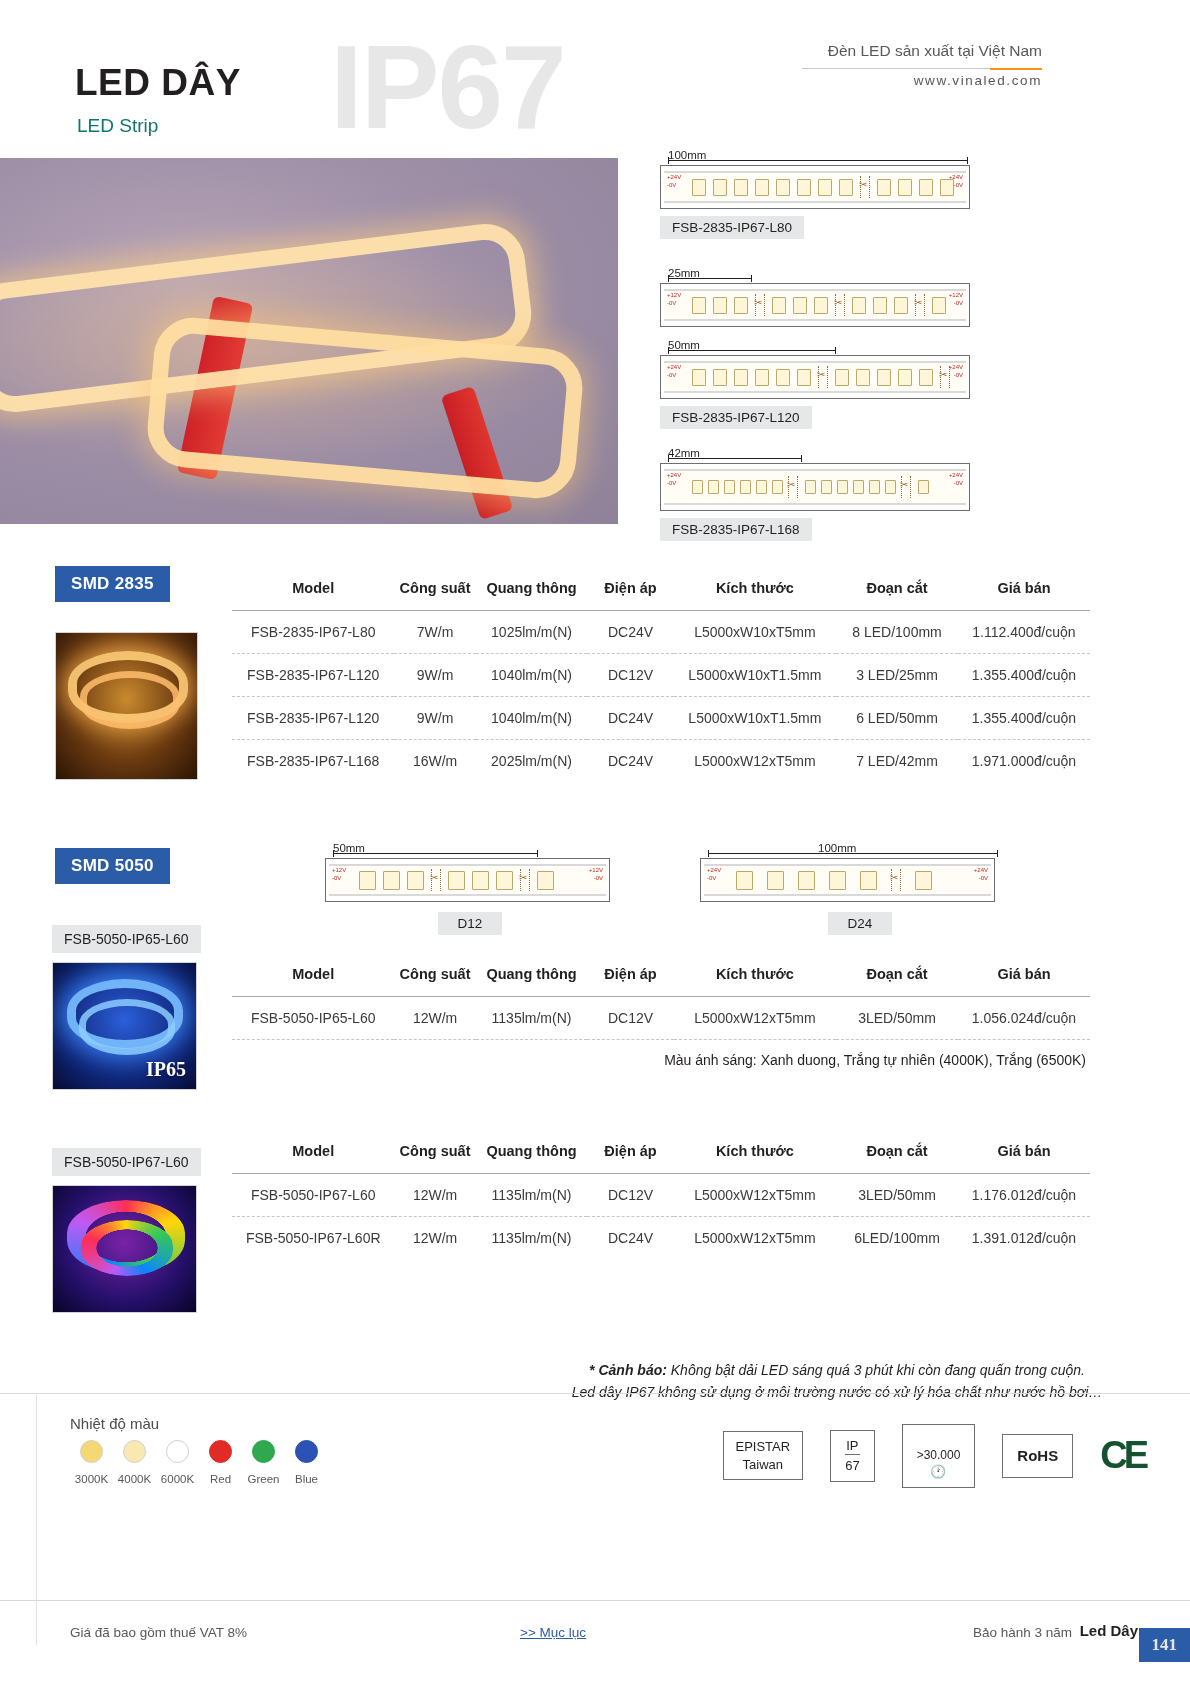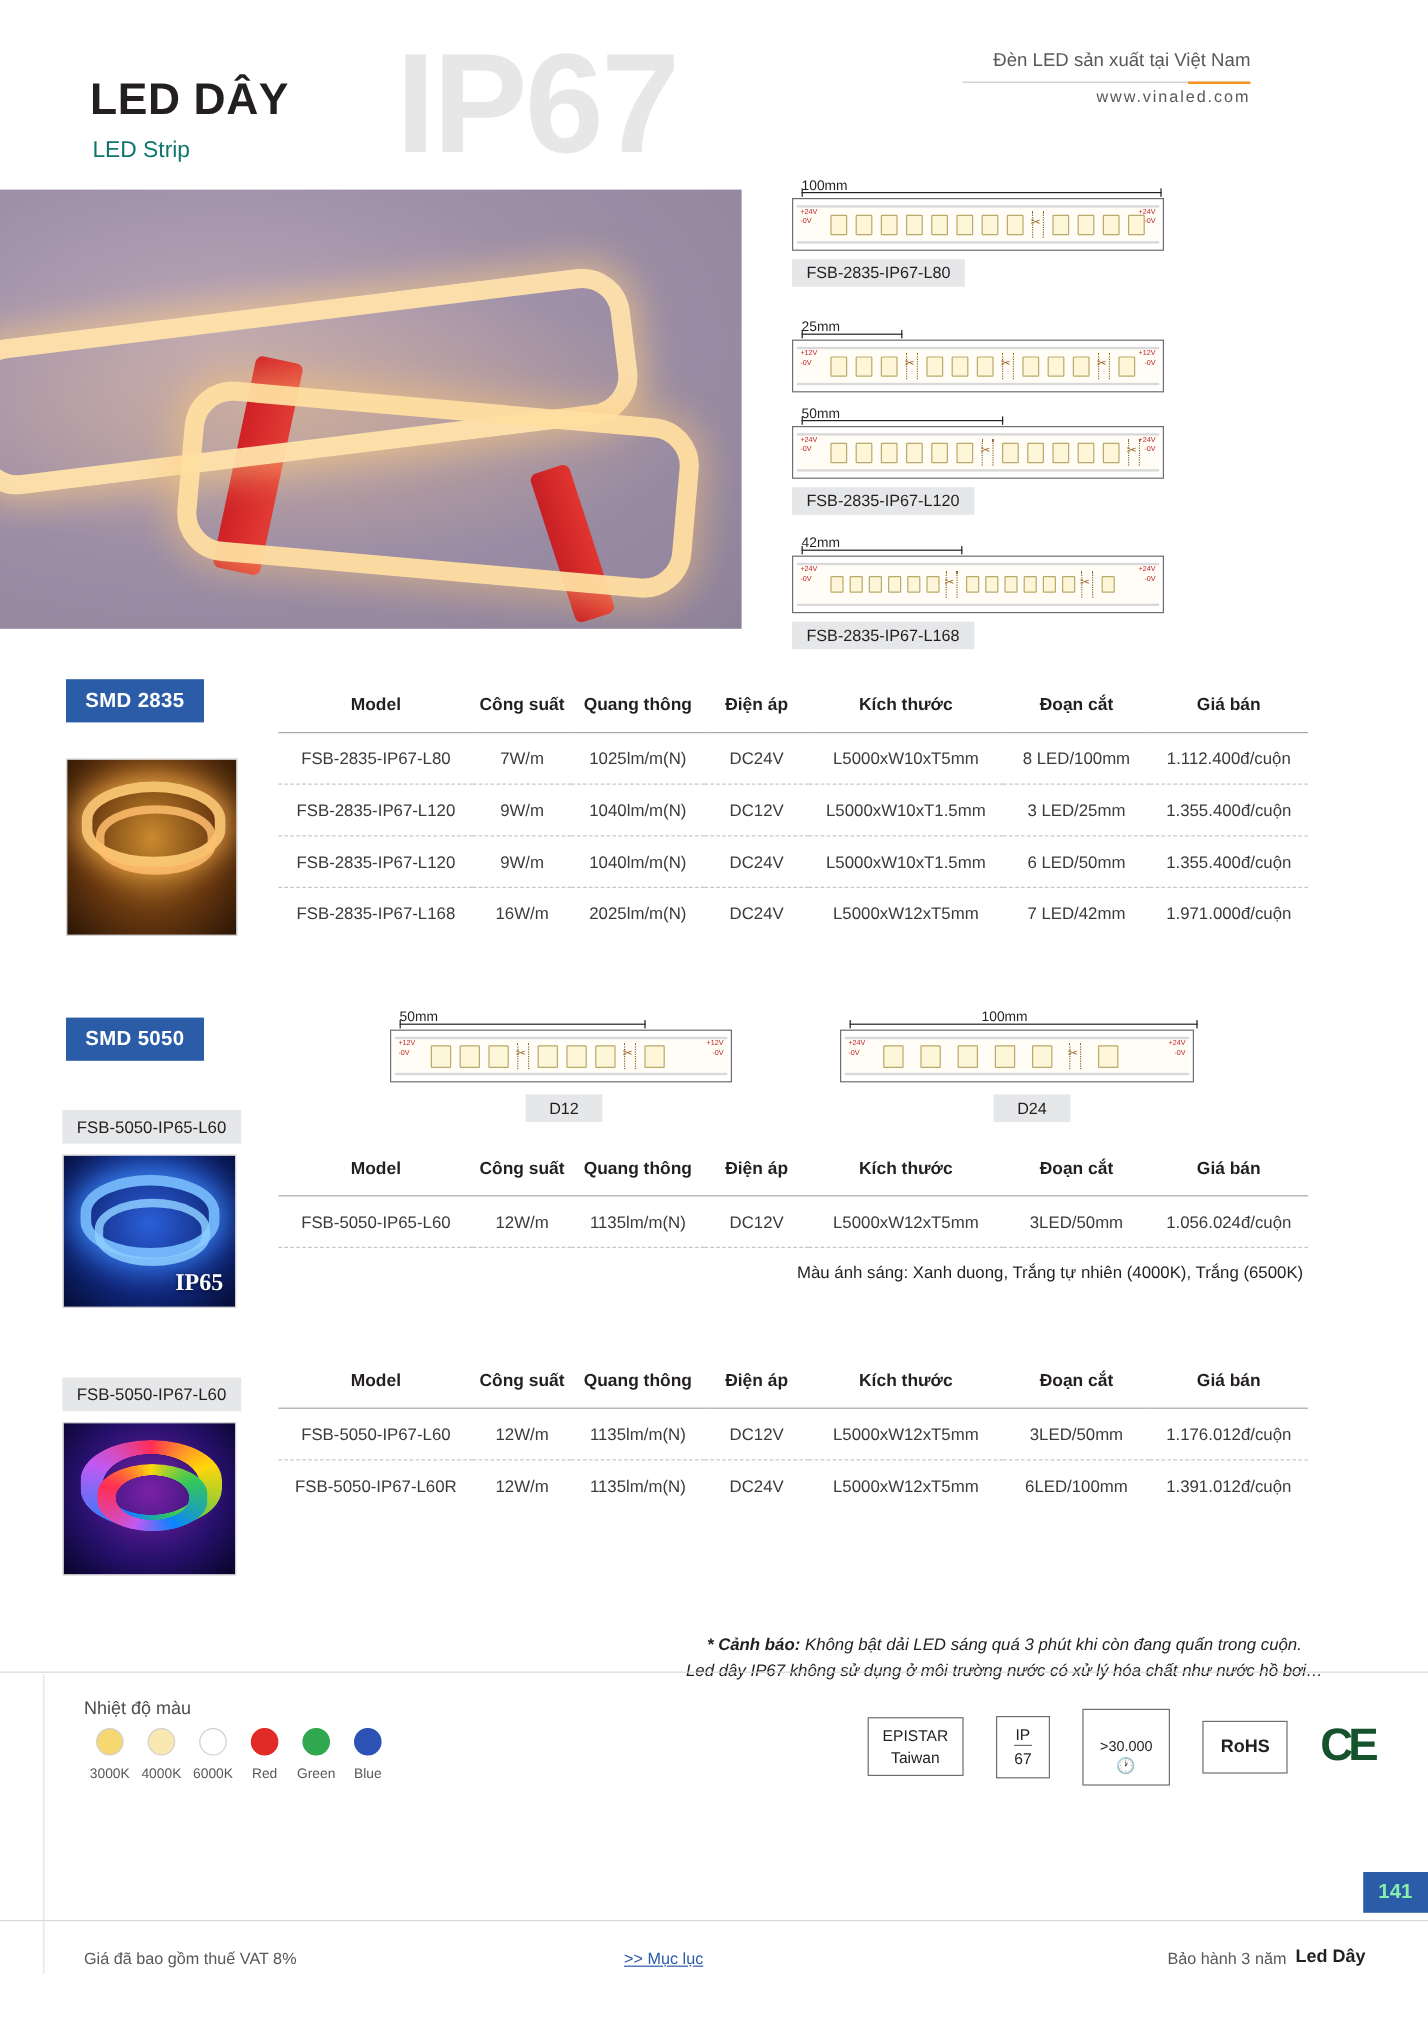--- a/index.html
+++ b/index.html
@@ -268,23 +268,24 @@
     padding:6px 12px; line-height:1.35; color:#231f20;
   }
   .cert-box.small { padding:6px 14px; }
   .ce { font-size:38px; font-weight:bold; letter-spacing:-4px; color:#14532d; }
 
   .foot-left { position:absolute; left:70px; top:1625px; font-size:13.5px; color:#58585b; }
   .foot-mid  { position:absolute; left:520px; top:1625px; font-size:13.5px; color:#2b5ca8; text-decoration:underline; }
   .foot-right{ position:absolute; right:118px; top:1625px; font-size:13.5px; color:#58585b; }
   .foot-cat  { position:absolute; right:52px; top:1622px; font-size:15px; font-weight:bold; color:#231f20; }
   .page-num {
-    position:absolute; right:0px; top:1560px;
-    background:#2b5ca8; color:#86efac; font-size:17px; font-weight:bold;
+    position:absolute; right:0px; top:1628px;
+    background:#2b5ca8; color:#e5e5e5; font-size:17px; font-weight:bold;
     padding:7px 13px;
+    font-family:Liberation Serif, serif;
   }
   .side-rule { position:absolute; left:36px; top:1395px; width:1px; height:250px; background:#e2e2e4; }
 </style>
 </head>
 <body>
 
 <div class="page">
 
   <div class="header">
     <div class="ip67-watermark">IP67</div>

